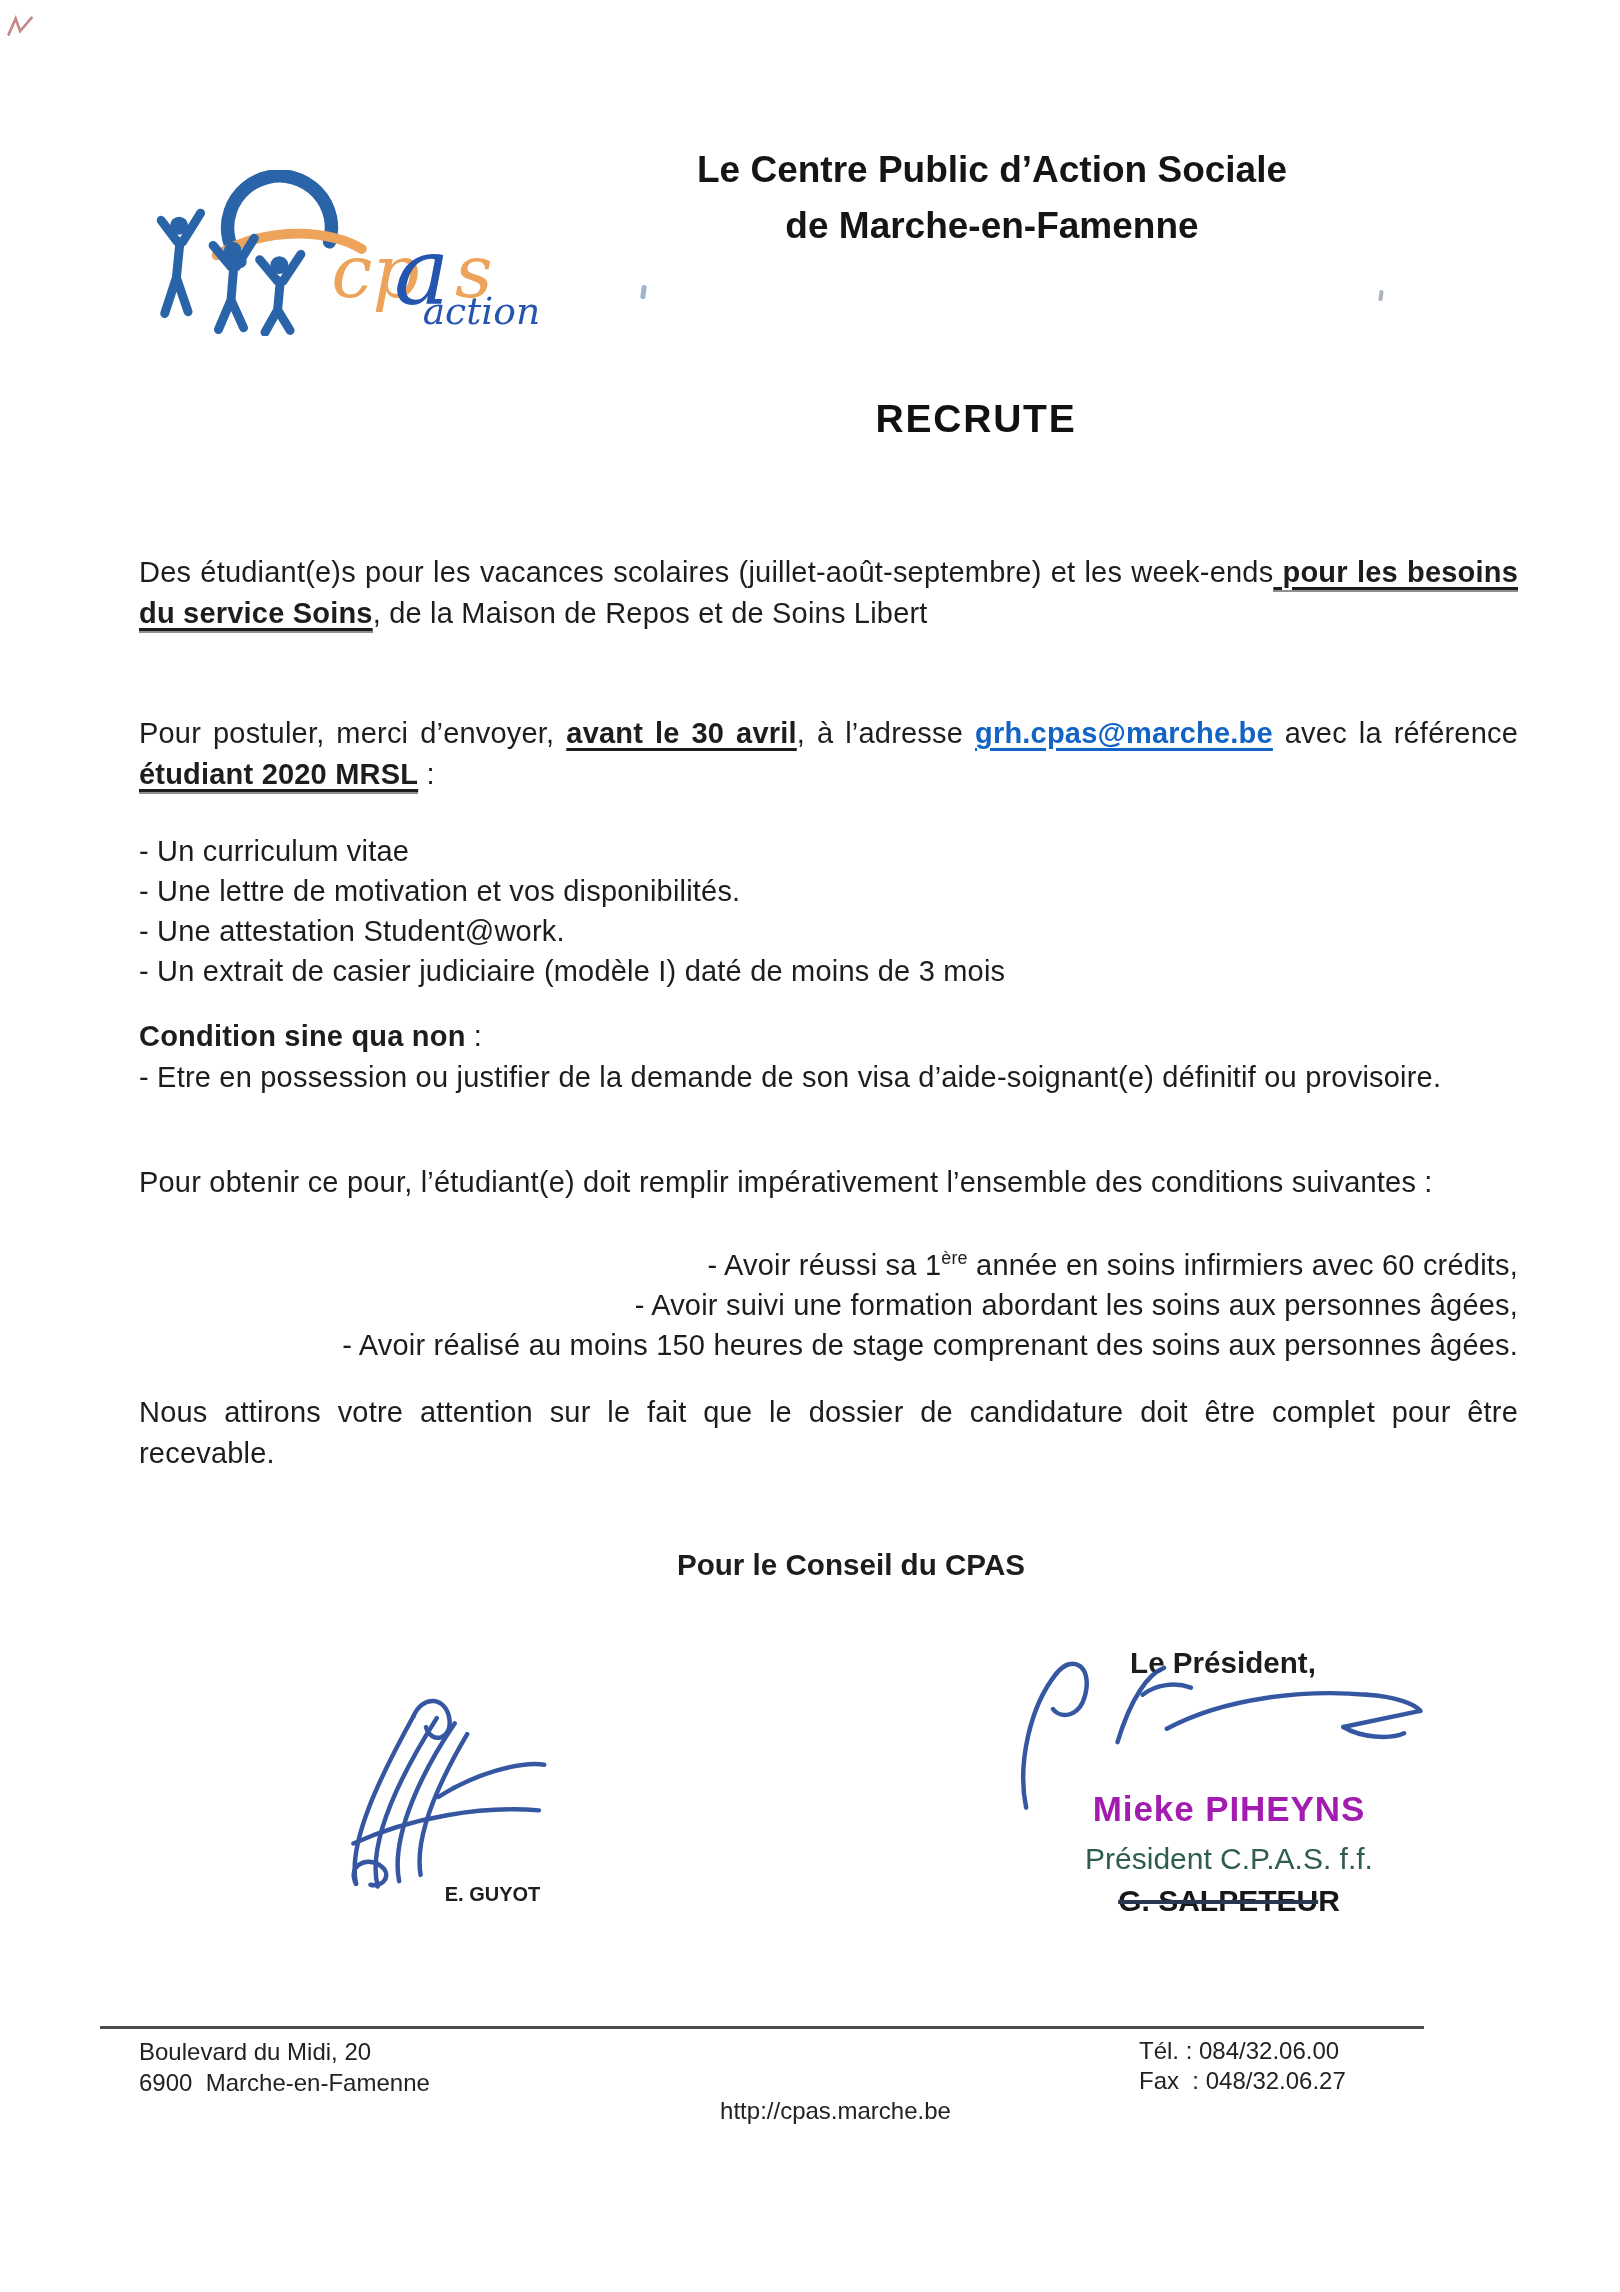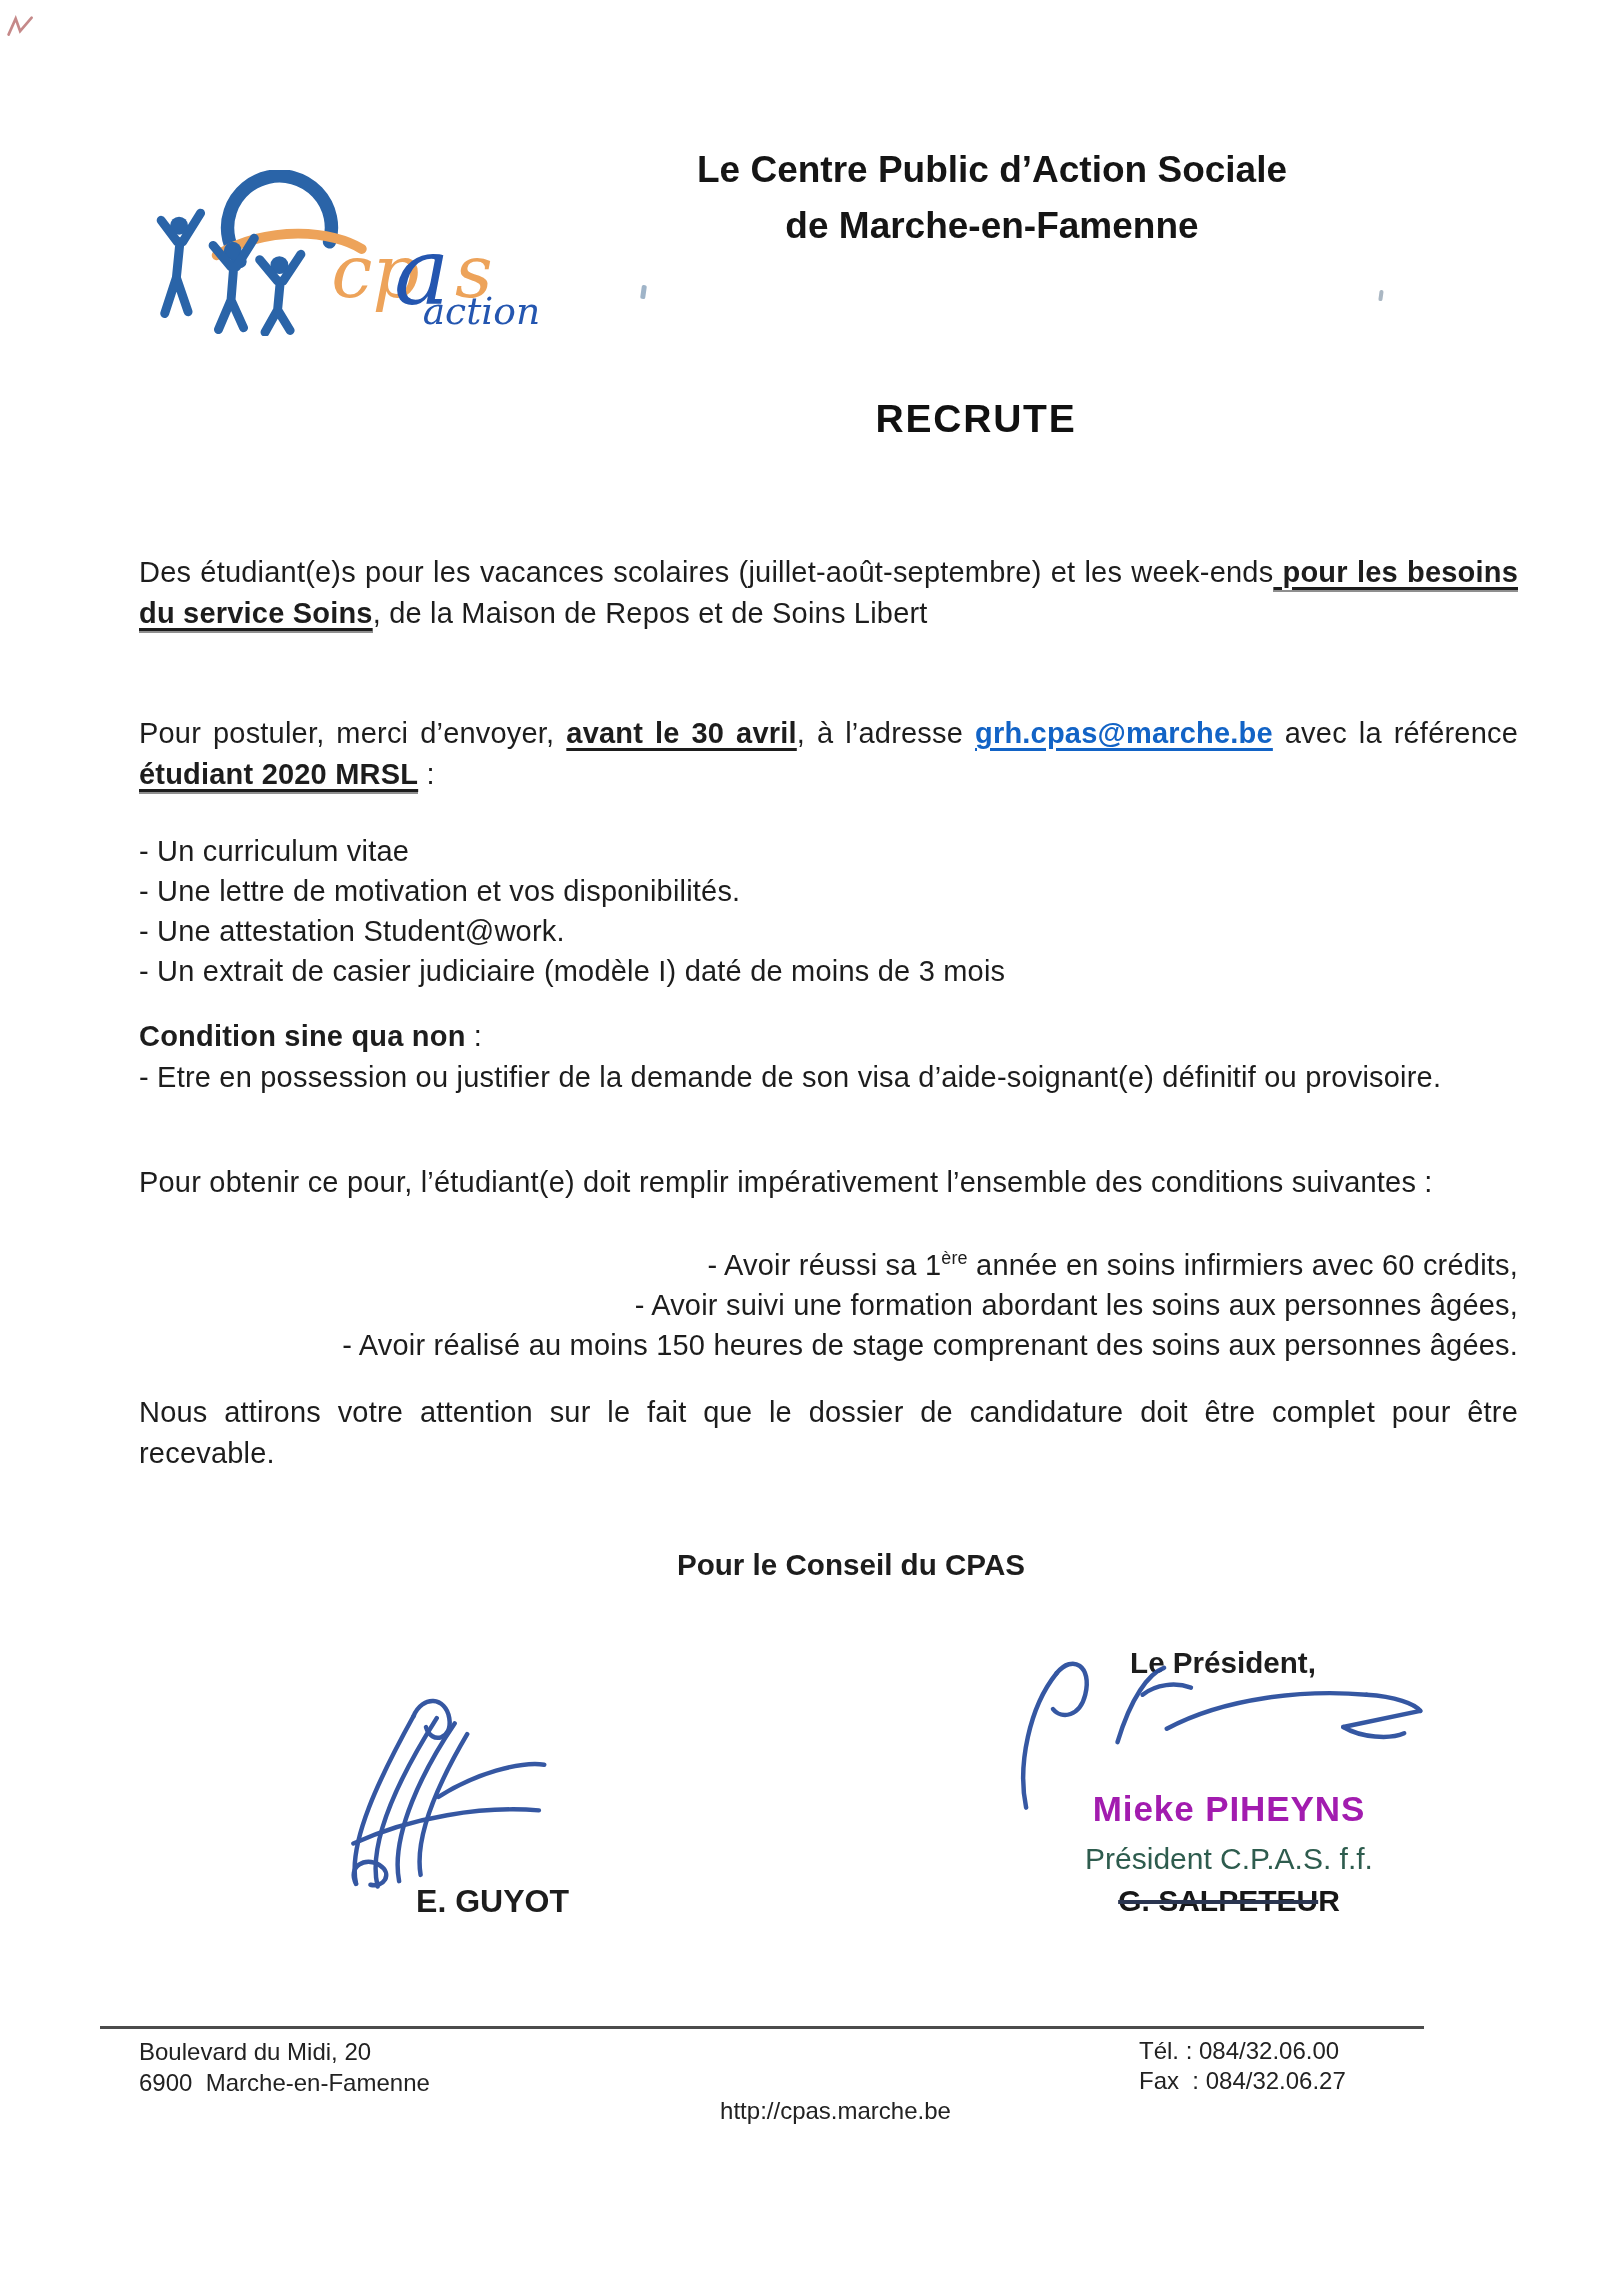--- a/index.html
+++ b/index.html
@@ -14,21 +14,21 @@
   .link{color:#1263c6;font-weight:700;text-decoration:underline;
         text-decoration-thickness:2.7px;text-underline-offset:4.5px}
   sup{font-size:.62em;vertical-align:super;line-height:0}
   .title{left:634px;top:142px;width:716px;text-align:center;
          font-size:37px;font-weight:700;line-height:56px;color:#151515}
   .recrute{left:797px;top:397px;width:358px;text-align:center;
            font-size:39px;font-weight:700;letter-spacing:1.8px;color:#111}
   .council{left:139px;top:1548px;width:1424px;text-align:center;font-size:29.6px;font-weight:700}
   .role-left{left:269px;top:1646px;width:448px;text-align:center;font-size:29.6px;font-weight:700}
   .role-right{left:1044px;top:1646px;width:358px;text-align:center;font-size:29.6px;font-weight:700}
-  .name-left{left:358px;top:1883px;width:269px;text-align:center;font-size:32px;font-weight:700}
+  .name-left{left:358px;top:1883px;width:269px;text-align:center;font-size:20px;font-weight:700}
   .stamp{left:1050px;top:1789px;width:358px;text-align:center}
   .stamp-name{font-size:35px;font-weight:700;letter-spacing:0.9px;color:#a21caf}
   .stamp-title{font-size:30px;color:#2e5c4e;margin-top:12.5px}
   .struck-row{font-size:30px;font-weight:700;margin-top:8px;color:#171717}
   .struck{text-decoration:line-through;text-decoration-thickness:3.6px;text-decoration-color:#2a3550}
   .footer-rule{left:100px;top:2026px;width:1324px;height:2.7px;background:#4c4c4c}
   .footer-item{font-size:24px;color:#222;white-space:pre}
   .speck{border-radius:1.8px}
 </style>
 </head>
@@ -138,17 +138,17 @@
       <span class="struck">G. SALPETEU</span><span>R</span>
     </div>
   </div>
 
   <div class="abs name-left">E. GUYOT</div>
 
   <div class="abs footer-rule"></div>
   <div class="abs footer-item" style="left:139px;top:2038px">Boulevard du Midi, 20</div>
   <div class="abs footer-item" style="left:139px;top:2069px">6900  Marche-en-Famenne</div>
   <div class="abs footer-item" style="left:1139px;top:2037px">Tél. : 084/32.06.00</div>
-  <div class="abs footer-item" style="left:1139px;top:2067px">Fax  : 084/32.06.27</div>
+  <div class="abs footer-item" style="left:1139px;top:2067px">Fax  : 048/32.06.27</div>
   <div class="abs footer-item" style="left:137px;top:2097px;width:1397px;text-align:center">http://cpas.marche.be</div>
 
 </div>
 
 
 </body></html>

